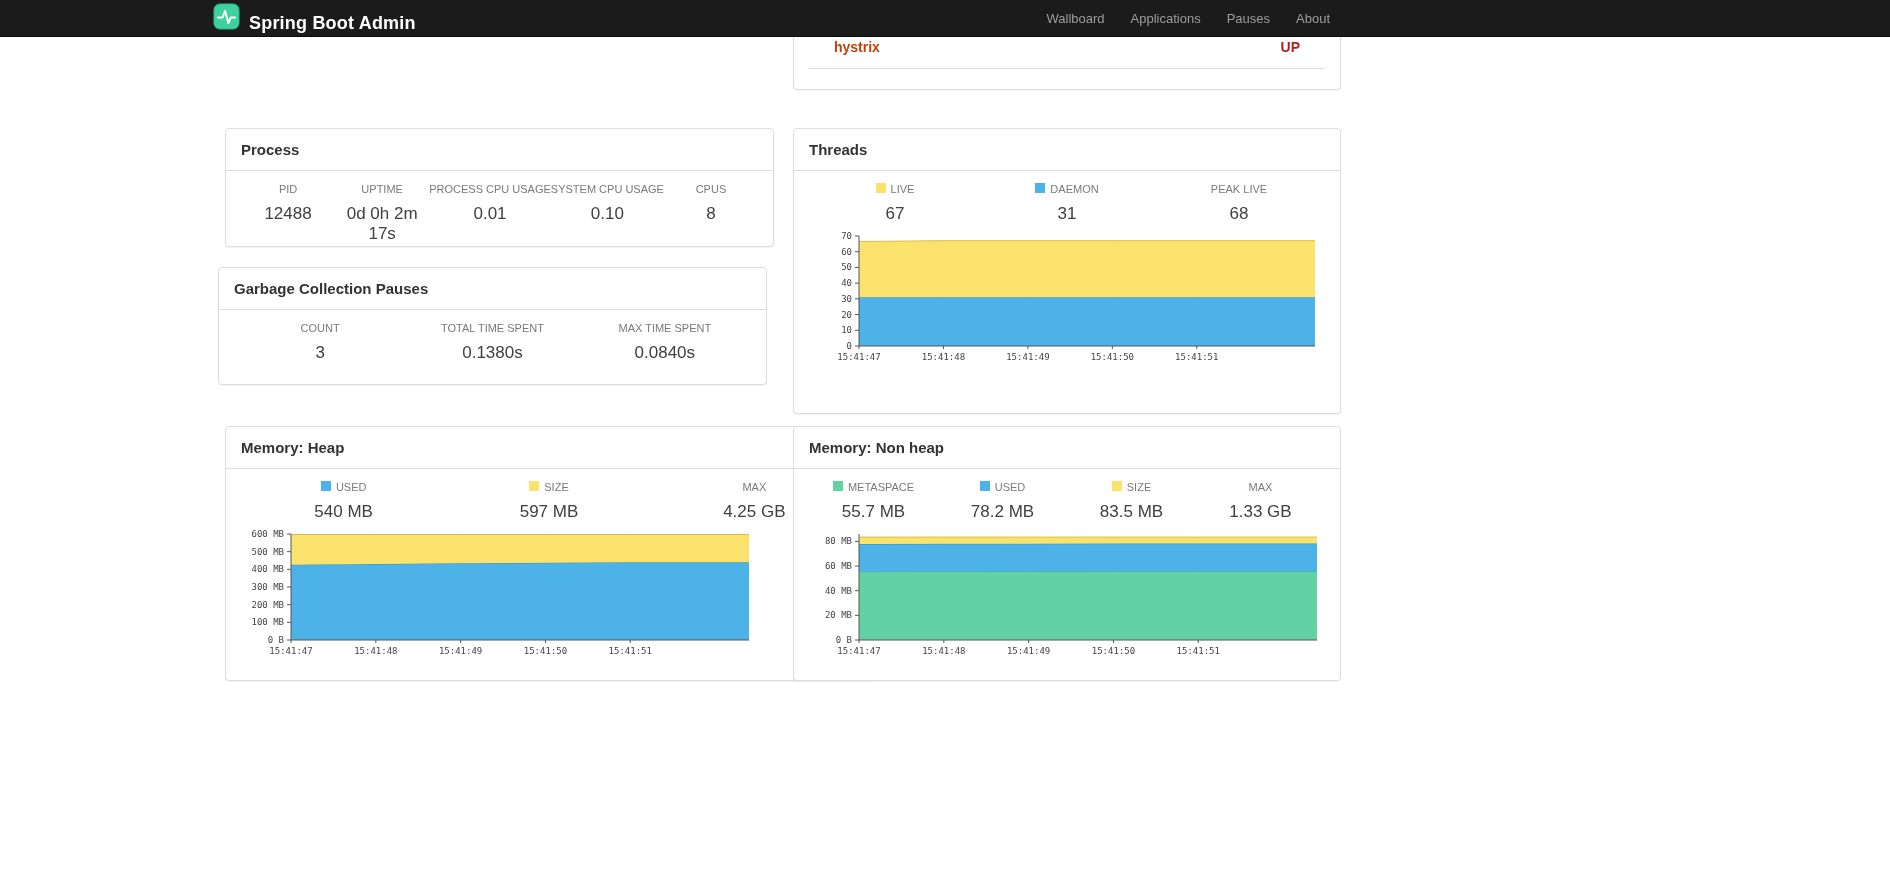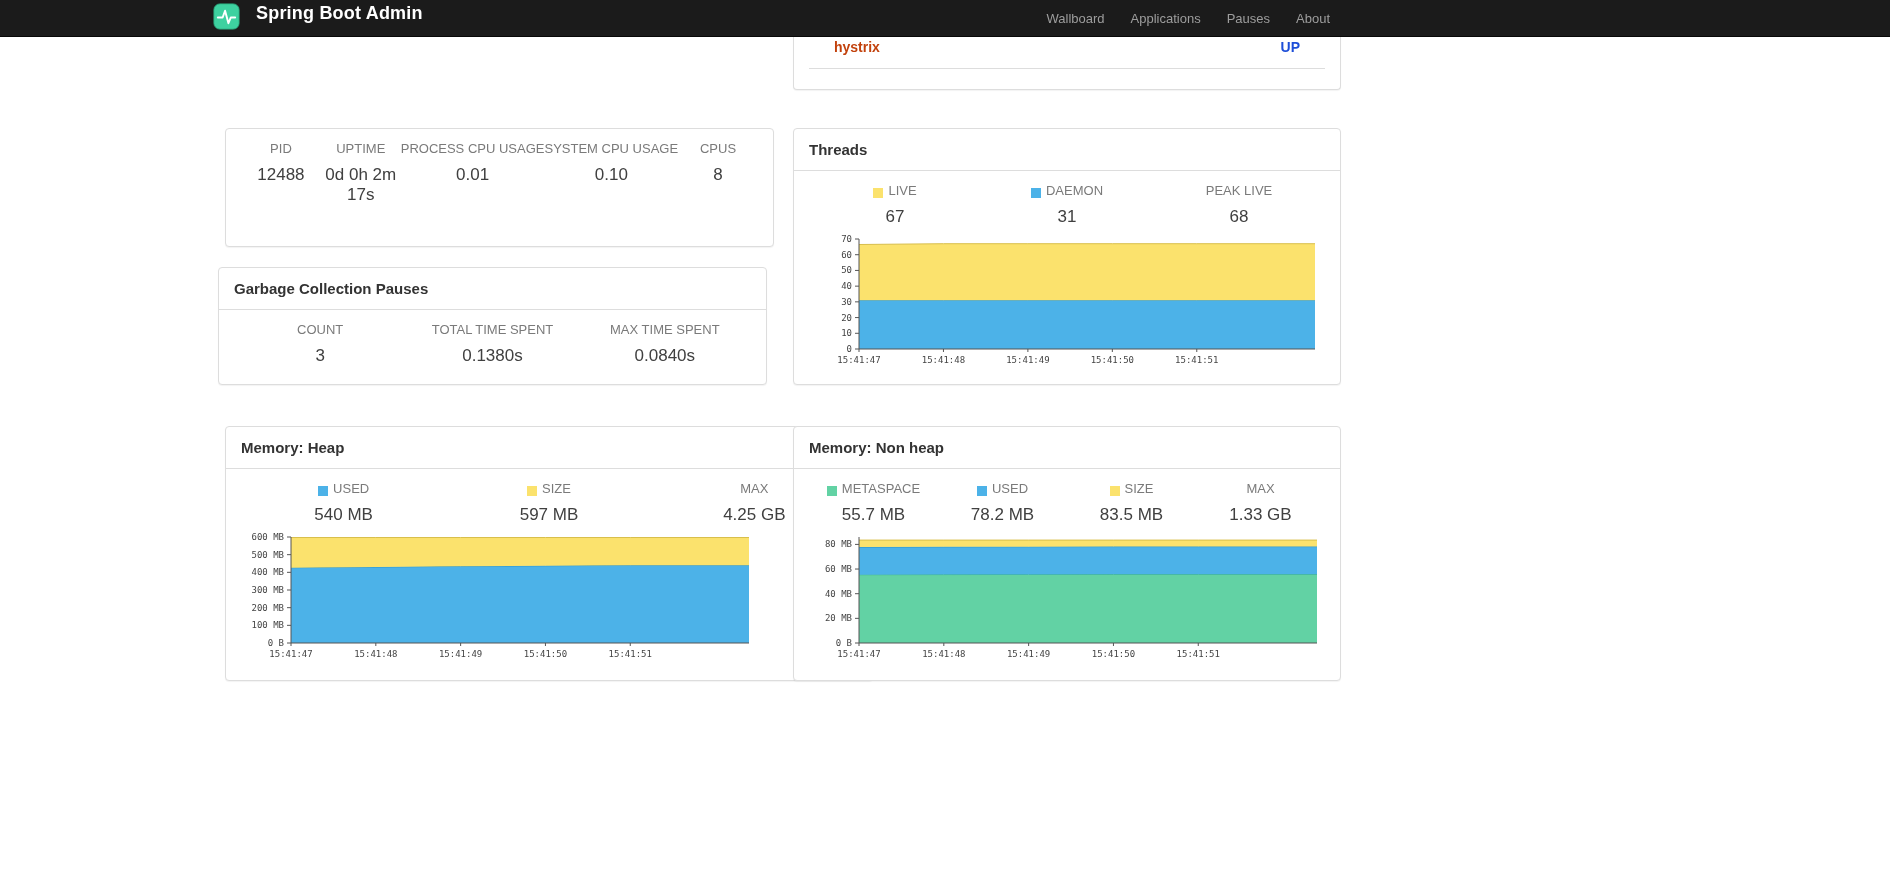--- a/index.html
+++ b/index.html
@@ -3,42 +3,42 @@
 <meta charset="utf-8">
 <style>
   *{box-sizing:border-box;margin:0;padding:0}
   html,body{background:#fff}
   body{font-family:"Liberation Sans",sans-serif;color:#333}
   .page{position:relative;width:1890px;height:892px;overflow:hidden;background:#fff}
 
   
   .navbar{position:absolute;top:0;left:0;width:100%;height:37px;background:#1b1b1b;border-bottom:1px solid #080808}
   .navbar-inner{position:absolute;left:213px;right:547px;height:100%;display:flex;align-items:center;justify-content:space-between}
-  .brand{display:flex;align-items:flex-start;gap:16px}
+  .brand{display:flex;align-items:flex-end;gap:9px}
   .brand-title{color:#fff;font-size:18px;font-weight:bold;letter-spacing:.2px}
   .nav-links{display:flex;align-items:center}
   .nav-links a{color:#9d9d9d;text-decoration:none;font-size:13px;padding:0 13px;cursor:pointer}
 
   
   .panel{position:absolute;background:#fff;border:1px solid #ddd;border-radius:4px;box-shadow:0 1px 1px rgba(0,0,0,.05)}
   .panel-heading{padding:12px 15px;font-size:15px;font-weight:bold;color:#333;border-bottom:1px solid #ddd}
   .panel-body{padding:12px 15px}
 
   #panel-apps{left:793px;top:37px;width:548px;height:53px;border-top:none;border-radius:0 0 4px 4px;overflow:hidden}
   #panel-apps .panel-body{padding:0 15px 20px}
   #panel-process{left:225px;top:128px;width:549px;height:119px}
-  #panel-threads{left:793px;top:128px;width:548px;height:257px}
+  #panel-threads{left:793px;top:128px;width:548px;height:286px}
   #panel-gc{left:218px;top:267px;width:549px;height:118px}
   #panel-heap{left:225px;top:426px;width:648px;height:255px}
   #panel-nonheap{left:793px;top:426px;width:548px;height:255px}
 
   
   .metrics{display:flex;margin-bottom:6px}
   .metric{flex:1;text-align:center}
-  .metric-label{font-size:13px;color:#7a7a7a;margin-bottom:9px;display:flex;align-items:flex-end;justify-content:center;gap:5px;white-space:nowrap}
+  .metric-label{font-size:11px;color:#7a7a7a;margin-bottom:9px;display:flex;align-items:flex-start;justify-content:center;gap:5px;white-space:nowrap}
   .metric-value{font-size:17px;color:#404040}
   .swatch{width:10px;height:10px;display:inline-block;flex:0 0 auto}
 
   
   .app-row{display:flex;justify-content:space-between;align-items:flex-start;padding:2px 25px 13px;border-bottom:1px solid #ddd;font-size:14px;cursor:pointer}
   .app-name{color:#c2410c;font-weight:bold}
   .app-status{font-weight:bold}
 
   
   svg.chart{display:block}
@@ -66,26 +66,27 @@
         <a>Pauses</a>
         <a>About</a>
       </div>
     </div>
   </div>
 
   <div class="panel" id="panel-apps">
     <div class="panel-body">
       <div class="app-row">
         <span class="app-name">hystrix</span>
-        <span class="app-status" style="color: #1d4ed8; text-align: right;">UP</span>
+        <span class="app-status" style="color: #b91c1c; text-align: right;">UP</span>
       </div>
     </div>
   </div>
 
   <div class="panel" id="panel-process">
+    <div class="panel-heading">Process</div>
     <div class="panel-body">
       <div class="metrics">
           <div class="metric">
             <div class="metric-label">
               <span>PID</span>
             </div>
             <div class="metric-value">12488</div>
           </div>
           <div class="metric">
             <div class="metric-label">

